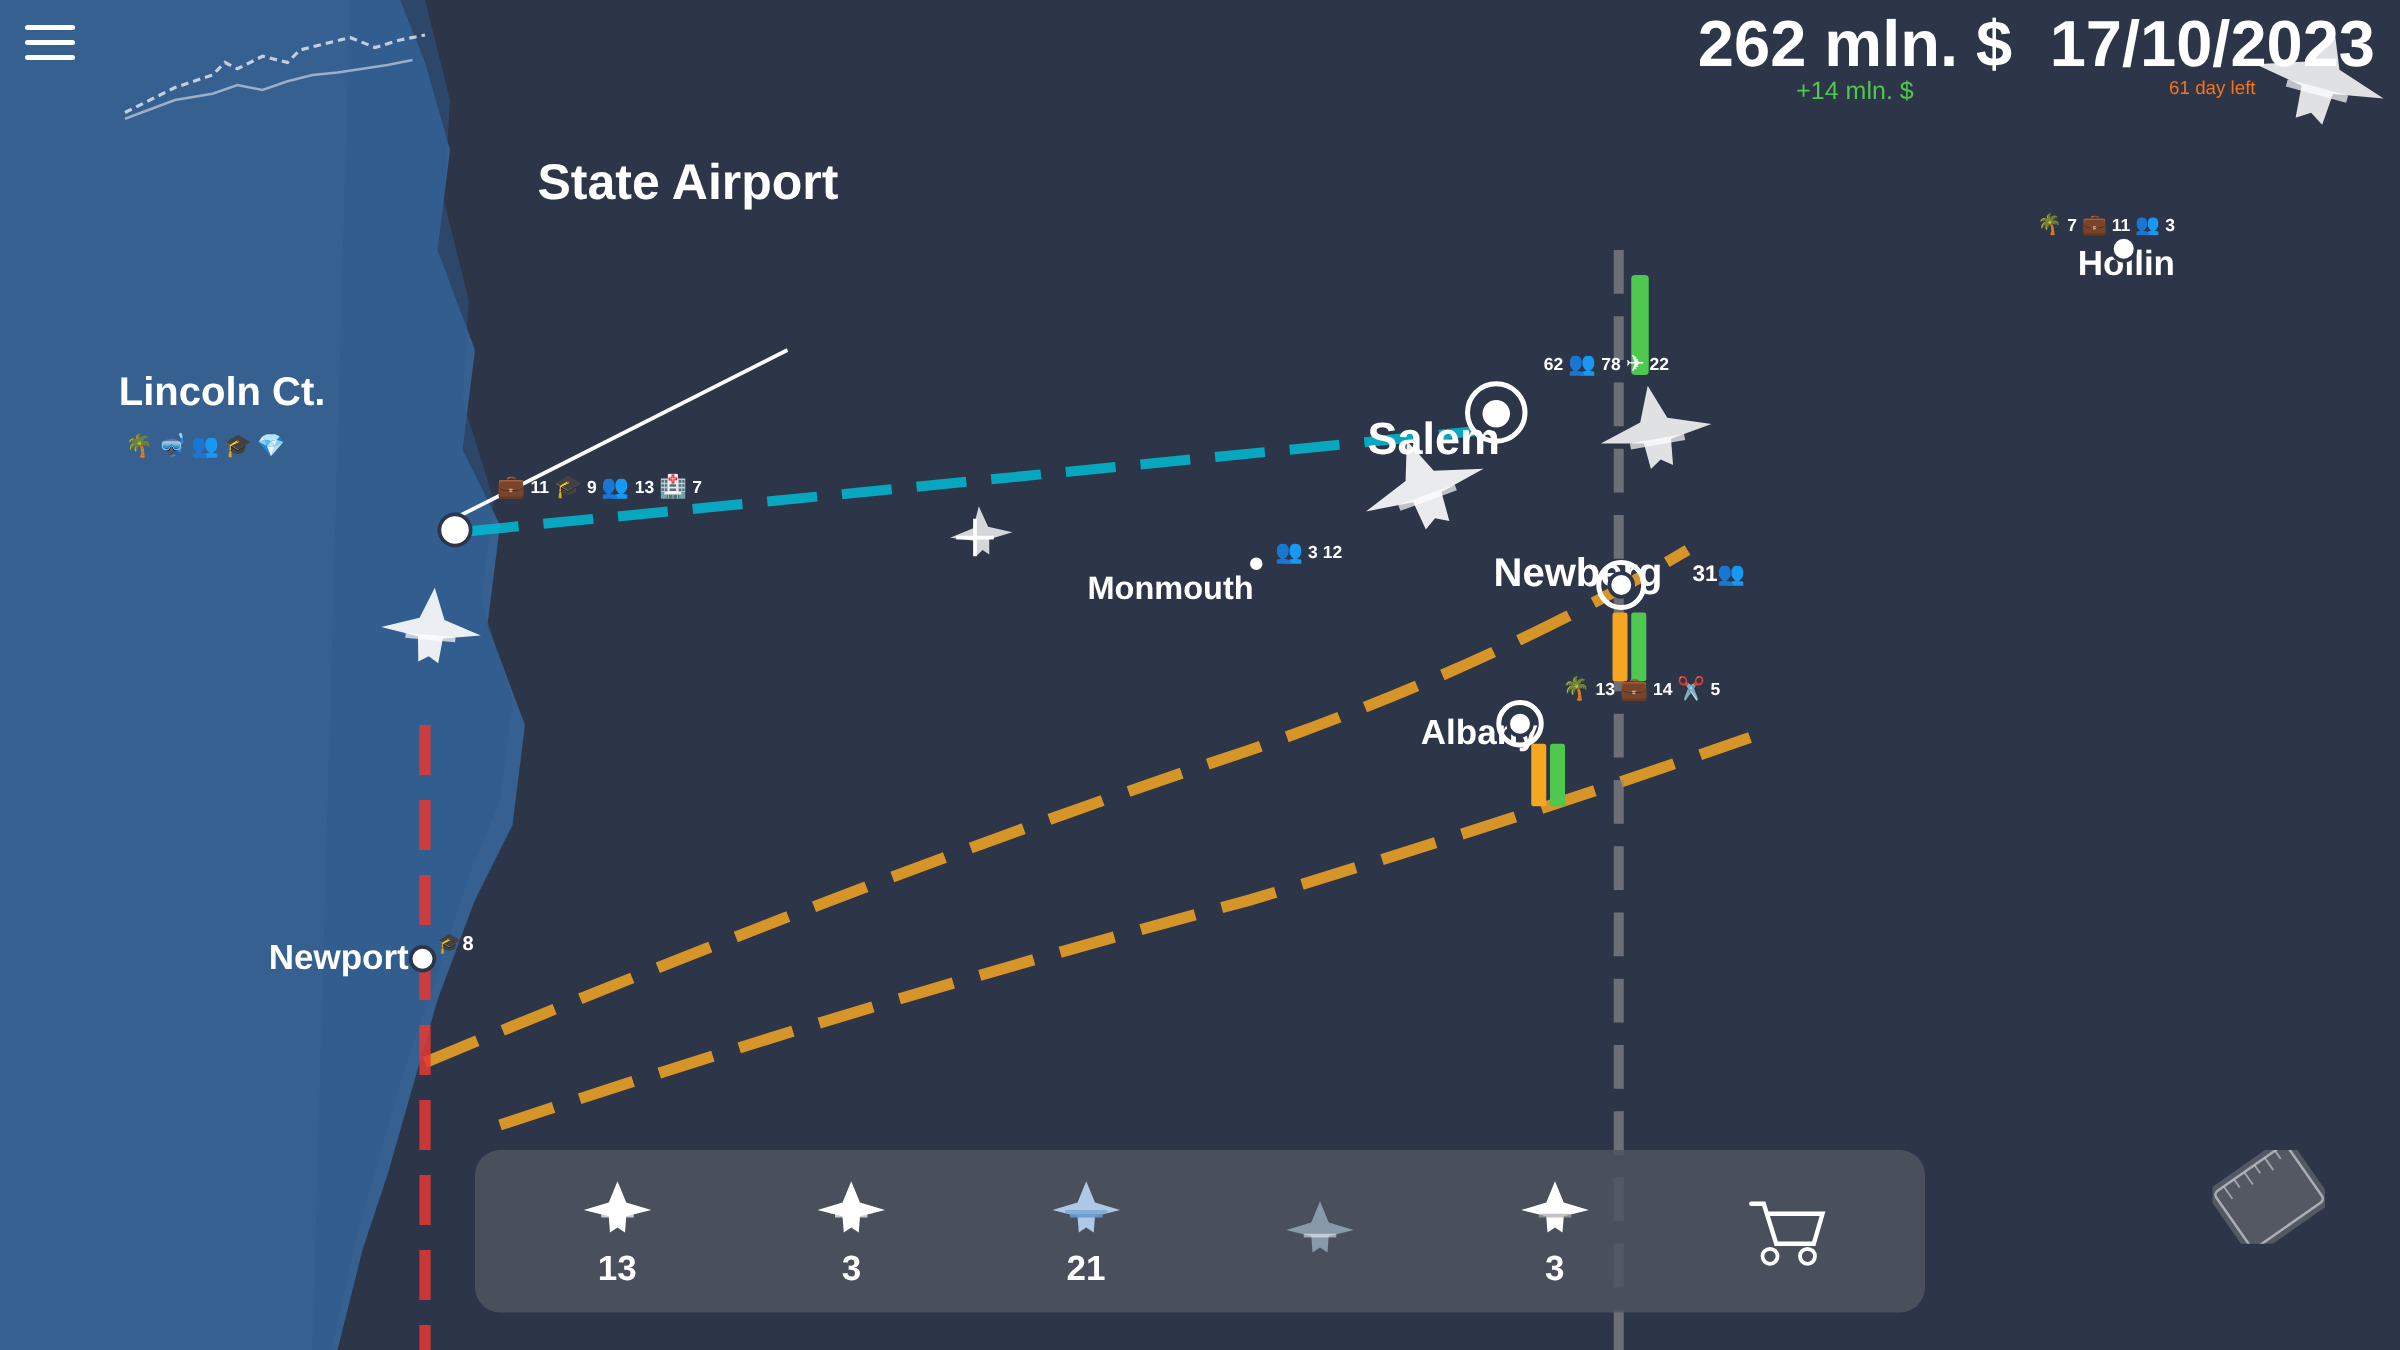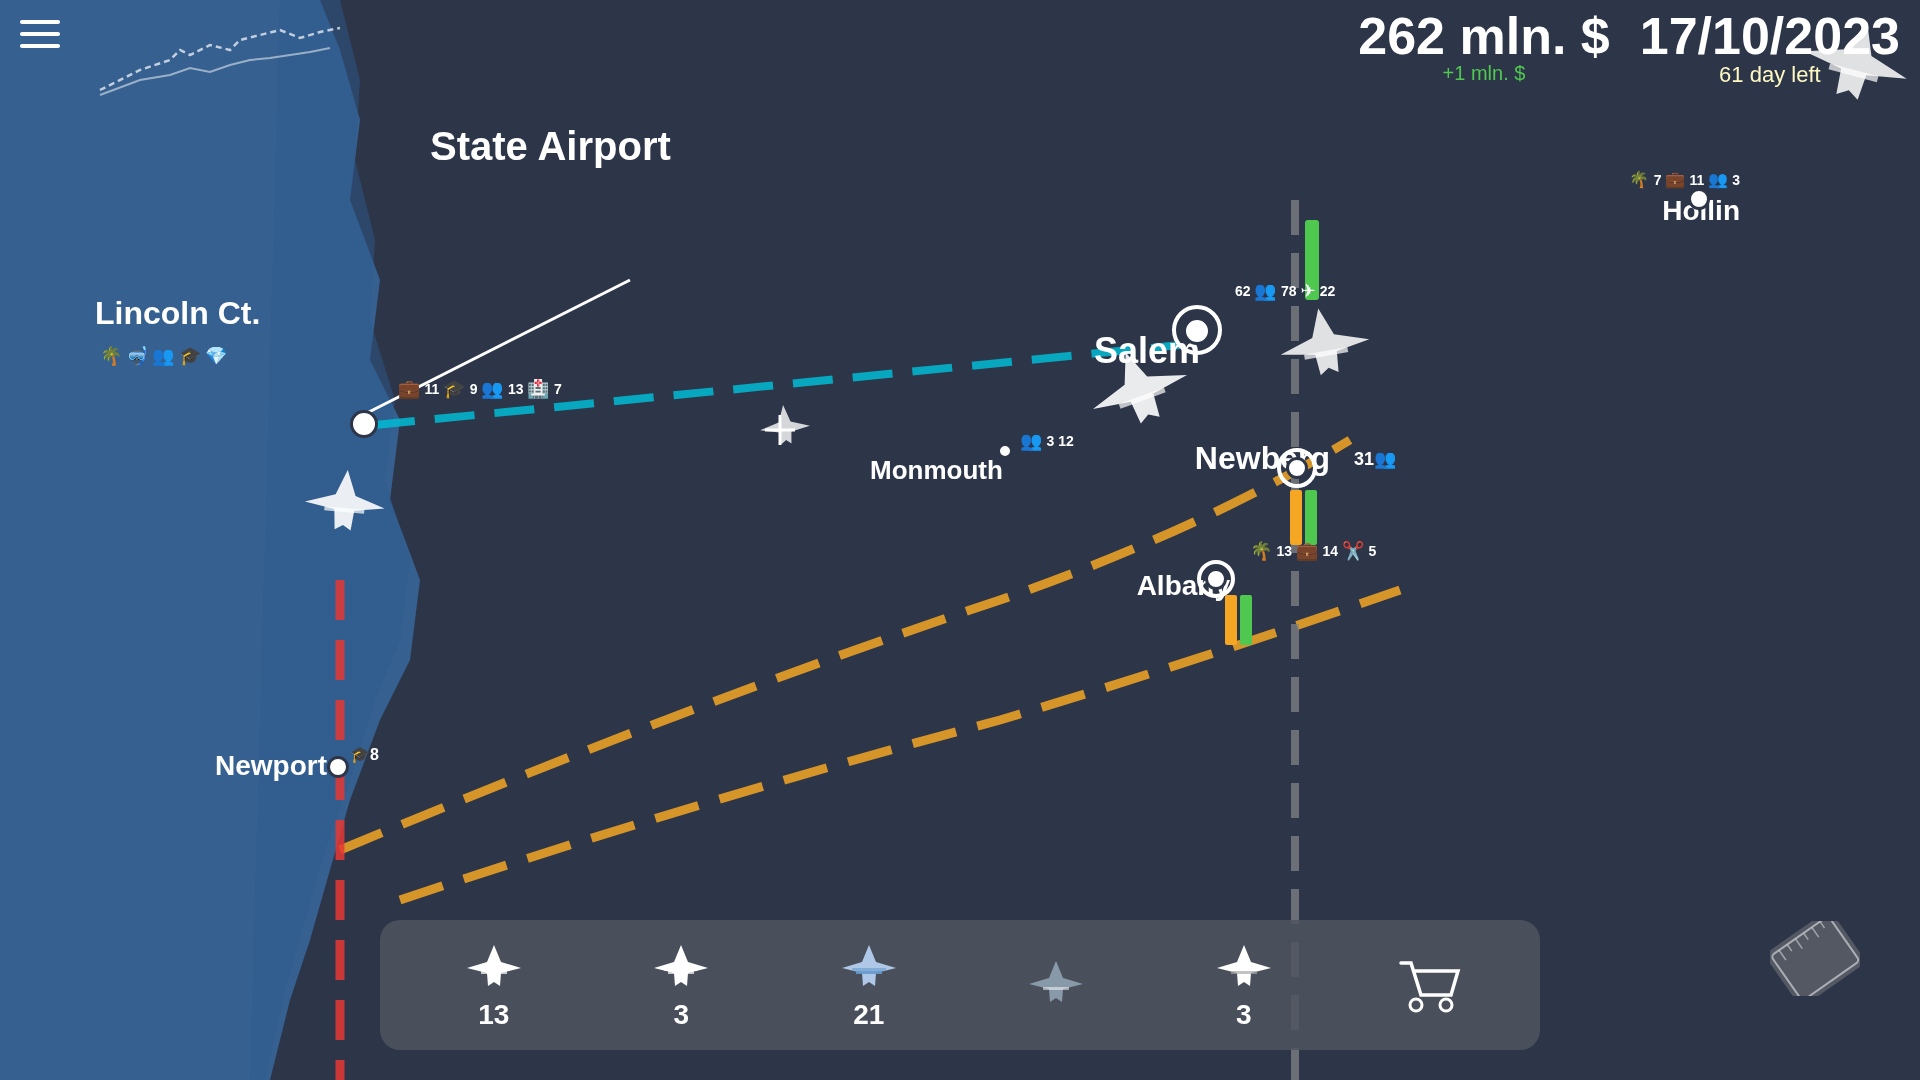--- a/index.html
+++ b/index.html
@@ -45,22 +45,22 @@
     }
 
     .date-value {
       font-size: 52px;
       font-weight: 900;
       color: white;
       line-height: 1;
     }
 
     .days-left {
-      font-size: 22px;
-      color: #fef9c3;
+      font-size: 15px;
+      color: #f97316;
       text-align: center;
     }
 
     
     .hamburger {
       position: absolute;
       top: 20px;
       left: 20px;
       z-index: 100;
       cursor: pointer;
@@ -287,21 +287,21 @@
 </div>
 
 <svg style="position:absolute;top:0;left:80px;width:280px;height:120px;z-index:50;" viewBox="0 0 280 120">
   <polyline points="20,90 60,70 90,60 100,50 110,55 130,45 150,50 160,40 180,35 200,30 220,38 240,32 260,28" fill="none" stroke="white" stroke-width="2.5" stroke-dasharray="6,4" opacity="0.7"></polyline>
   <polyline points="20,95 60,80 90,75 110,68 130,72 150,65 170,60 190,58 210,55 230,52 250,48" fill="none" stroke="white" stroke-width="2" opacity="0.5"></polyline>
 </svg>
 
 <div class="header">
   <div class="money-display">
     <div class="money-amount">262 mln. $</div>
-    <div class="money-delta">+1 mln. $</div>
+    <div class="money-delta">+14 mln. $</div>
   </div>
   <div class="date-display">
     <div class="date-value">17/10/2023</div>
     <div class="days-left">61 day left</div>
   </div>
 </div>
 
 <div class="airport-tooltip">
   <div class="airport-name">
     <br>

